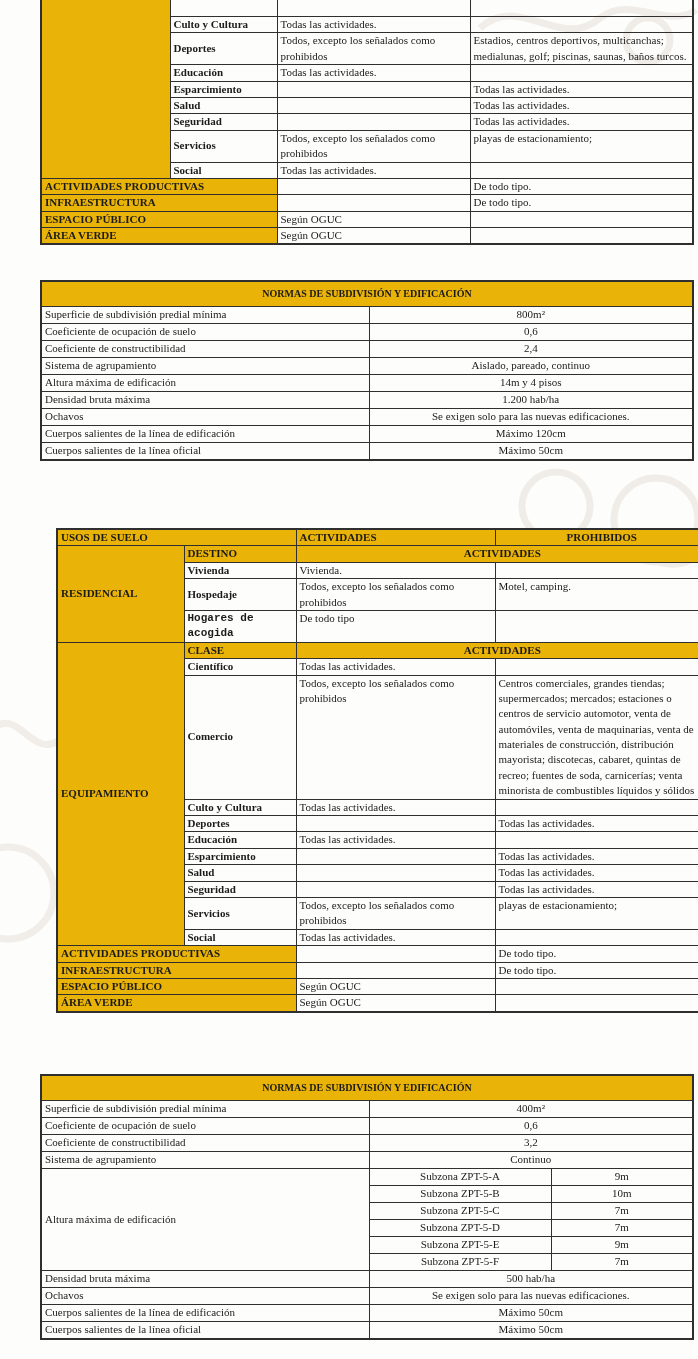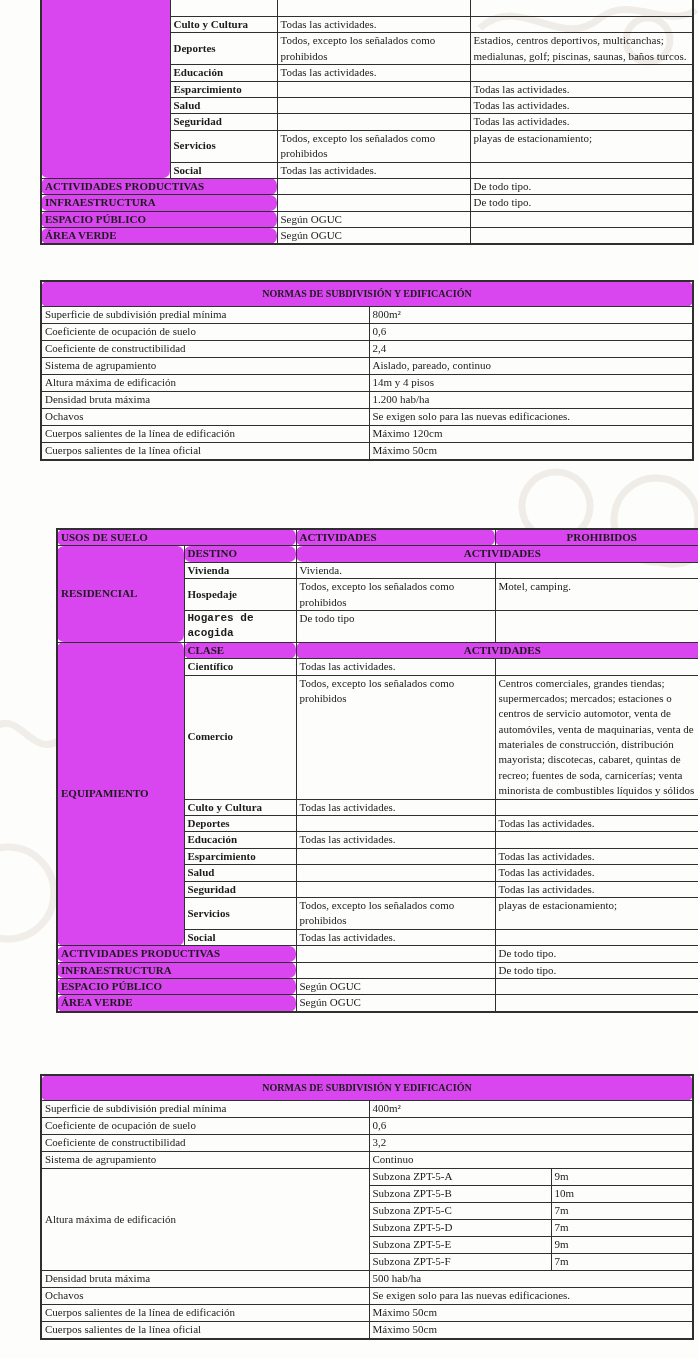--- a/index.html
+++ b/index.html
@@ -4,31 +4,31 @@
 <style>
   html,body{margin:0;padding:0;}
   body{width:698px;height:1359px;background:#fdfdfc;font-family:"Liberation Serif","DejaVu Serif",serif;color:#1b1b1b;}
   .page{position:relative;width:698px;height:1359px;overflow:hidden;}
   .wm{position:absolute;left:0;top:0;pointer-events:none;}
   table{border-collapse:collapse;table-layout:fixed;background:transparent;}
   .tbl{border:2px solid #2f2f2f;position:absolute;width:652px;}
   .tbl td{border:1px solid #2f2f2f;font-size:11px;line-height:1.4;padding:0 3px;vertical-align:top;overflow:hidden;word-wrap:break-word;}
   .b{font-weight:bold;}
   .sm{font-size:9.5px;font-family:Liberation Mono, monospace;}
-  .gray{background:#d946ef;border-radius:7px;}
+  .gray{background:#eab308;}
   .c{text-align:center;}
   .vm{vertical-align:middle !important;}
   .cut td{height:26px;border-top:none;}
   .t1{left:40px;top:-12px;}
   .n1{left:40px;top:280px;}
   .u2{left:56px;top:528px;}
   .n2{left:40px;top:1074px;}
   .normas td{height:16px;line-height:1.35;}
   .normas .title-cell{height:24px;vertical-align:middle;text-align:center;font-size:10px;}
-  .normas .val{font-family:Liberation Serif, serif;}
+  .normas .val{text-align:center;font-family:Liberation Serif, serif;}
   .heading{position:absolute;left:8px;top:495px;font-size:17px;white-space:nowrap;}
   .heading .hname{margin-left:42px;}
   .hdr{font-size:11px;}
 </style>
 </head>
 <body>
 
 <div class="page">
 
   <svg class="wm" width="698" height="1359" viewBox="0 0 698 1359">

